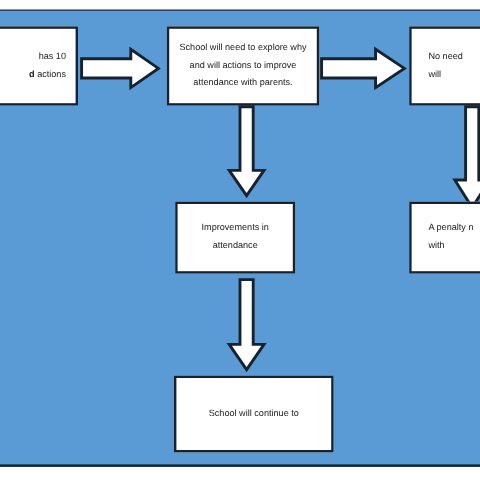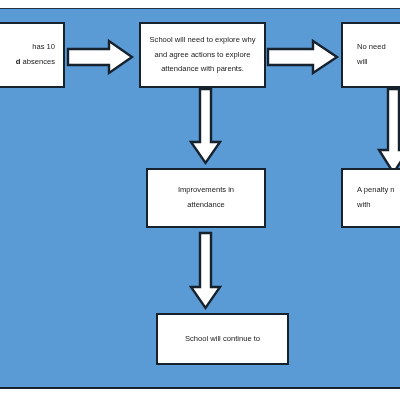--- a/index.html
+++ b/index.html
@@ -55,22 +55,22 @@
   }
 
   
   #box-absences        { left: -74px; top: 22px;  width: 139px; height: 66px;
                          align-items: flex-end; text-align: right; padding-right: 8px; }
   #box-explore         { left: 139px; top: 22px;  width: 127px; height: 66px; }
   #box-no-improvement  { left: 341px; top: 22px;  width: 132px; height: 66px;
                          align-items: flex-start; text-align: left; padding-left: 14px; }
   #box-penalty         { left: 341px; top: 168px; width: 132px; height: 60px;
                          align-items: flex-start; text-align: left; padding-left: 14px; }
-  #box-improvements    { left: 146px; top: 168px; width: 120px; height: 60px; }
-  #box-monitor         { left: 156px; top: 313px; width: 133px; height: 52px; }
+  #box-improvements    { left: 146px; top: 168px; width: 100px; height: 60px; }
+  #box-monitor         { left: 145px; top: 313px; width: 133px; height: 64px; }
 
   
   .arrow {
     position: absolute;
   }
   .arrow svg {
     display: block;
     overflow: visible;
   }
   .arrow svg polygon {
@@ -87,32 +87,32 @@
 </style>
 </head>
 <body>
 
 <div id="canvas">
 
   <div class="slide-bg"></div>
 
   <div class="box" id="box-absences">
     <span class="ln">has 10</span>
-    <span class="ln bold-lead"><b>d</b><span> absences</span></span>
+    <span class="ln bold-lead"><b>d</b><span> actions</span></span>
   </div>
 
   <div class="arrow" id="arrow-absences-to-explore">
     <svg width="66" height="34" viewBox="0 0 66 34">
       <polygon points="1,9 42,9 42,1 65,17 42,33 42,25 1,25"></polygon>
     </svg>
   </div>
 
   <div class="box" id="box-explore">
     <span class="ln">School will need to explore why</span>
-    <span class="ln">and agree actions to explore</span>
+    <span class="ln">and will actions to improve</span>
     <span class="ln">attendance with parents.</span>
   </div>
 
   <div class="arrow" id="arrow-explore-to-no-improvement">
     <svg width="71" height="34" viewBox="0 0 71 34">
       <polygon points="1,9 46,9 46,1 70,17 46,33 46,25 1,25"></polygon>
     </svg>
   </div>
 
   <div class="box" id="box-no-improvement">

